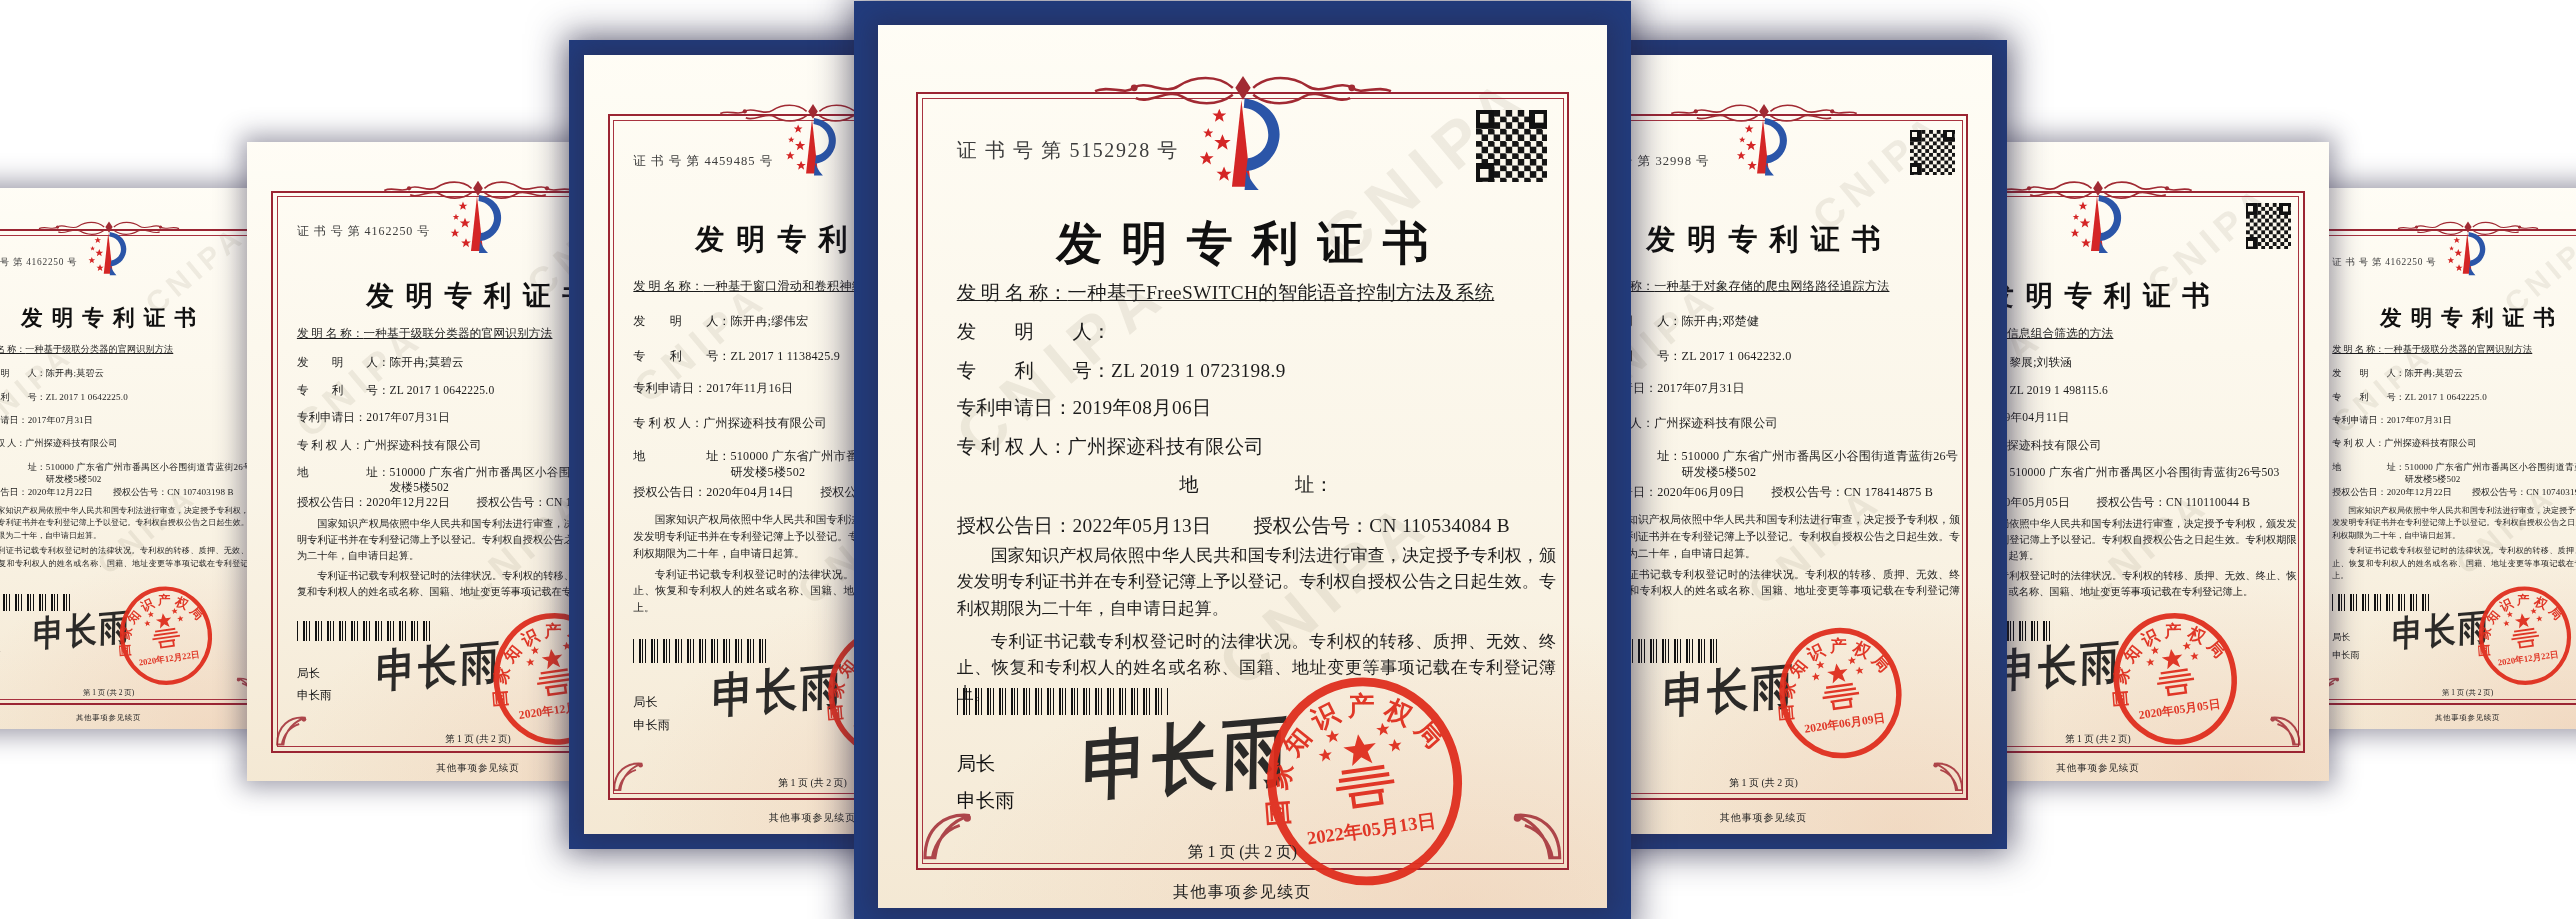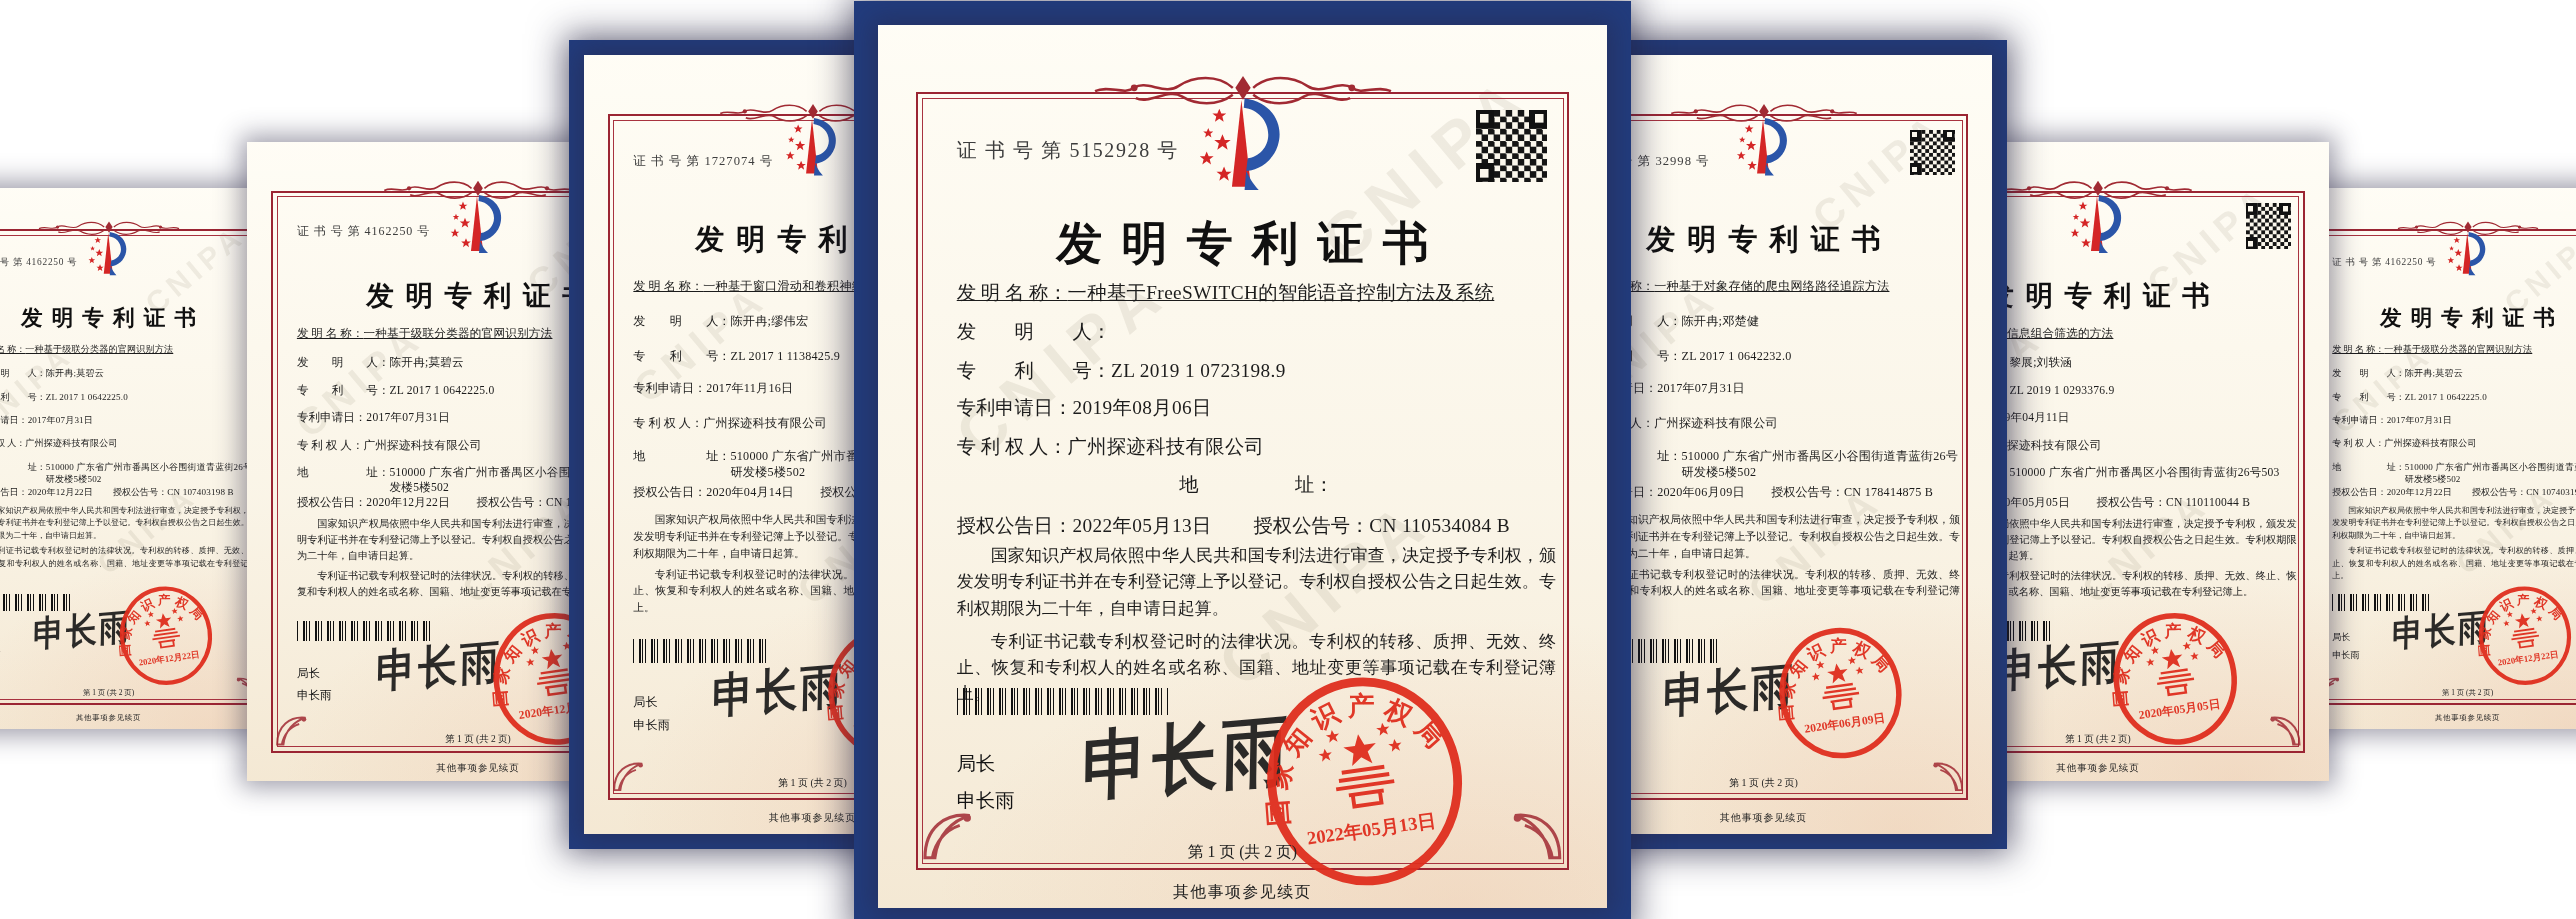--- a/index.html
+++ b/index.html
@@ -309,21 +309,21 @@
     <div class="frame"></div>
 
     <svg class="ornament" viewBox="0 0 360 44">
       <path d="M180 4 l9 14 -9 14 -9 -14 z" fill="#a12a33"></path>
       <path d="M168 18 C150 2 122 4 104 16 C88 27 66 8 52 18 C40 27 22 14 6 22 M168 26 C150 40 124 38 108 28 C92 18 70 38 54 30" stroke="#a12a33" stroke-width="3" fill="none"></path>
       <path d="M192 18 C210 2 238 4 256 16 C272 27 294 8 308 18 C320 27 338 14 354 22 M192 26 C210 40 236 38 252 28 C268 18 290 38 306 30" stroke="#a12a33" stroke-width="3" fill="none"></path>
       <circle cx="52" cy="18" r="4" fill="#a12a33"></circle>
           <circle cx="308" cy="18" r="4" fill="#a12a33"></circle>
     </svg>
 
-    <div class="certno"><span>证 书 号 第</span> <span>1727074</span> <span>号</span></div>
+    <div class="certno"><span>证 书 号 第</span> <span>4459485</span> <span>号</span></div>
 
     <svg class="logo" viewBox="0 0 120 150">
       <path d="M58 10 L70 120 L46 120 Z" fill="#d42626"></path>
       <path d="M62 8 C100 14 112 44 104 68 C96 92 74 100 64 100 L66 84 C80 82 92 70 92 54 C92 36 78 22 61 20 Z" fill="#2b55a8"></path>
       <path d="M64 100 C70 112 74 118 80 124 L62 124 Z" fill="#2b55a8"></path>
       <g fill="#d42626">
         <path transform="translate(30,30) scale(1.1)" d="M0 -8 L2.3 -2.5 L8 -2.5 L3.5 1 L5 7 L0 3.4 L-5 7 L-3.5 1 L-8 -2.5 L-2.3 -2.5 Z"></path>
         <path transform="translate(16,52) scale(0.8)" d="M0 -8 L2.3 -2.5 L8 -2.5 L3.5 1 L5 7 L0 3.4 L-5 7 L-3.5 1 L-8 -2.5 L-2.3 -2.5 Z"></path>
         <path transform="translate(34,64) scale(1.3)" d="M0 -8 L2.3 -2.5 L8 -2.5 L3.5 1 L5 7 L0 3.4 L-5 7 L-3.5 1 L-8 -2.5 L-2.3 -2.5 Z"></path>
         <path transform="translate(14,84) scale(1.1)" d="M0 -8 L2.3 -2.5 L8 -2.5 L3.5 1 L5 7 L0 3.4 L-5 7 L-3.5 1 L-8 -2.5 L-2.3 -2.5 Z"></path>
@@ -661,21 +661,21 @@
     <div class="row r-name">
       <span class="lab">发 明 名 称：</span>
       <span class="val">企业信息组合筛选的方法</span>
     </div>
     <div class="row r-inventor">
       <span class="lab">发　　明　　人：</span>
       <span class="val">黎展;刘轶涵</span>
     </div>
     <div class="row r-patno">
       <span class="lab">专　　利　　号：</span>
-      <span class="val">ZL 2019 1 0293376.9</span>
+      <span class="val">ZL 2019 1 498115.6</span>
     </div>
     <div class="row r-filing">
       <span class="lab">专利申请日：</span>
       <span class="val">2019年04月11日</span>
     </div>
     <div class="row r-patentee">
       <span class="lab">专 利 权 人：</span>
       <span class="val">广州探迹科技有限公司</span>
     </div>
     <div class="row r-address">

